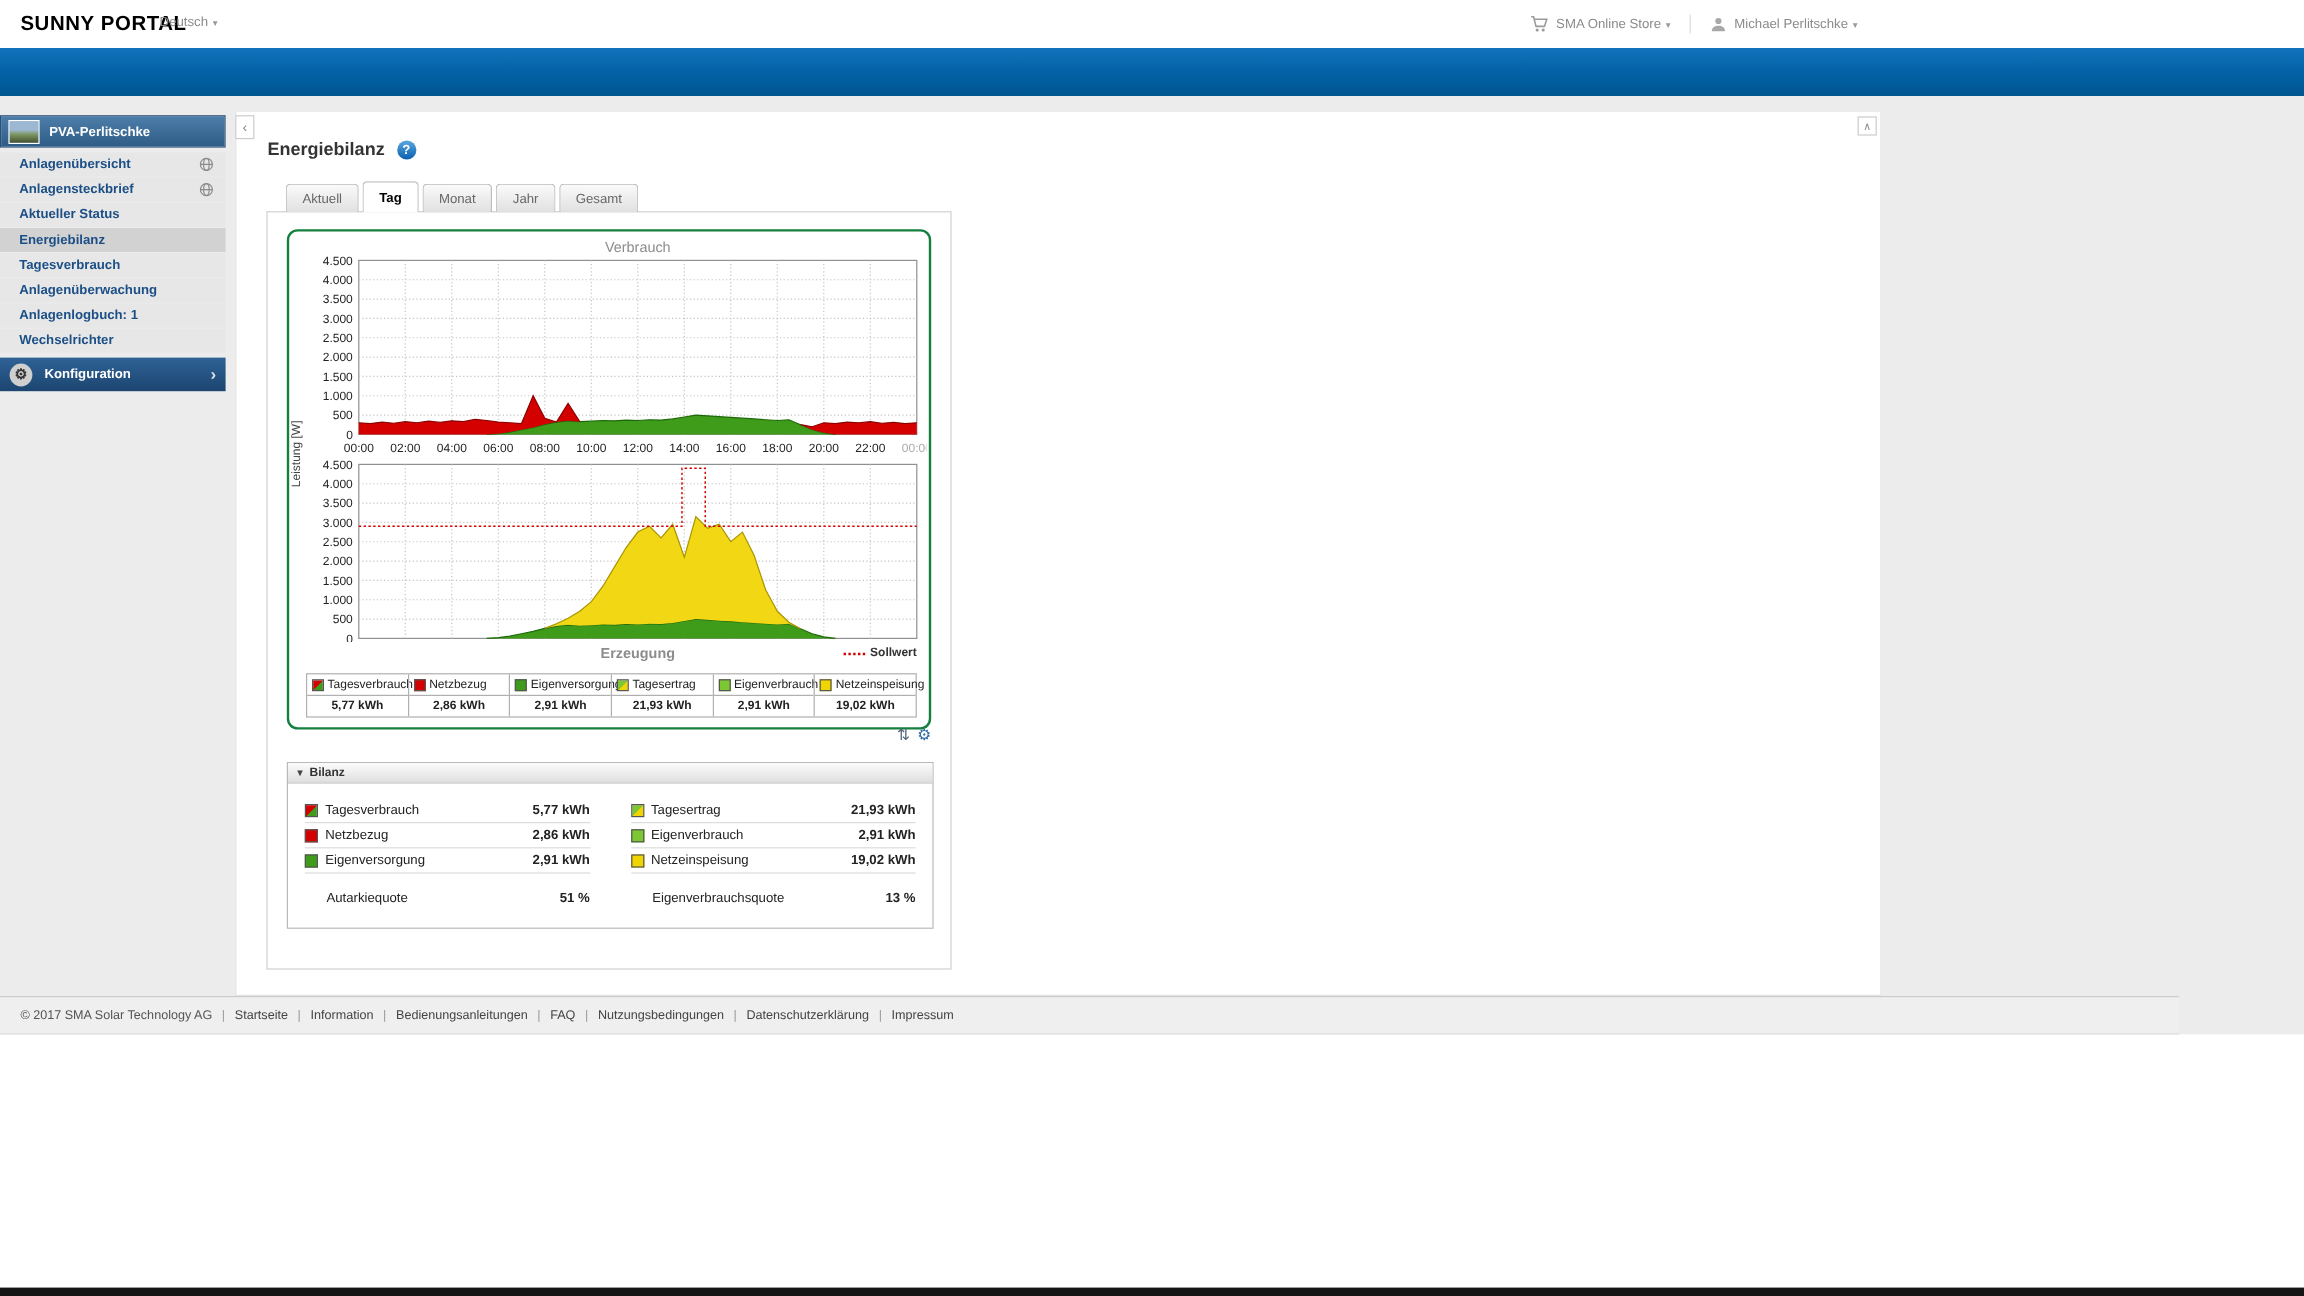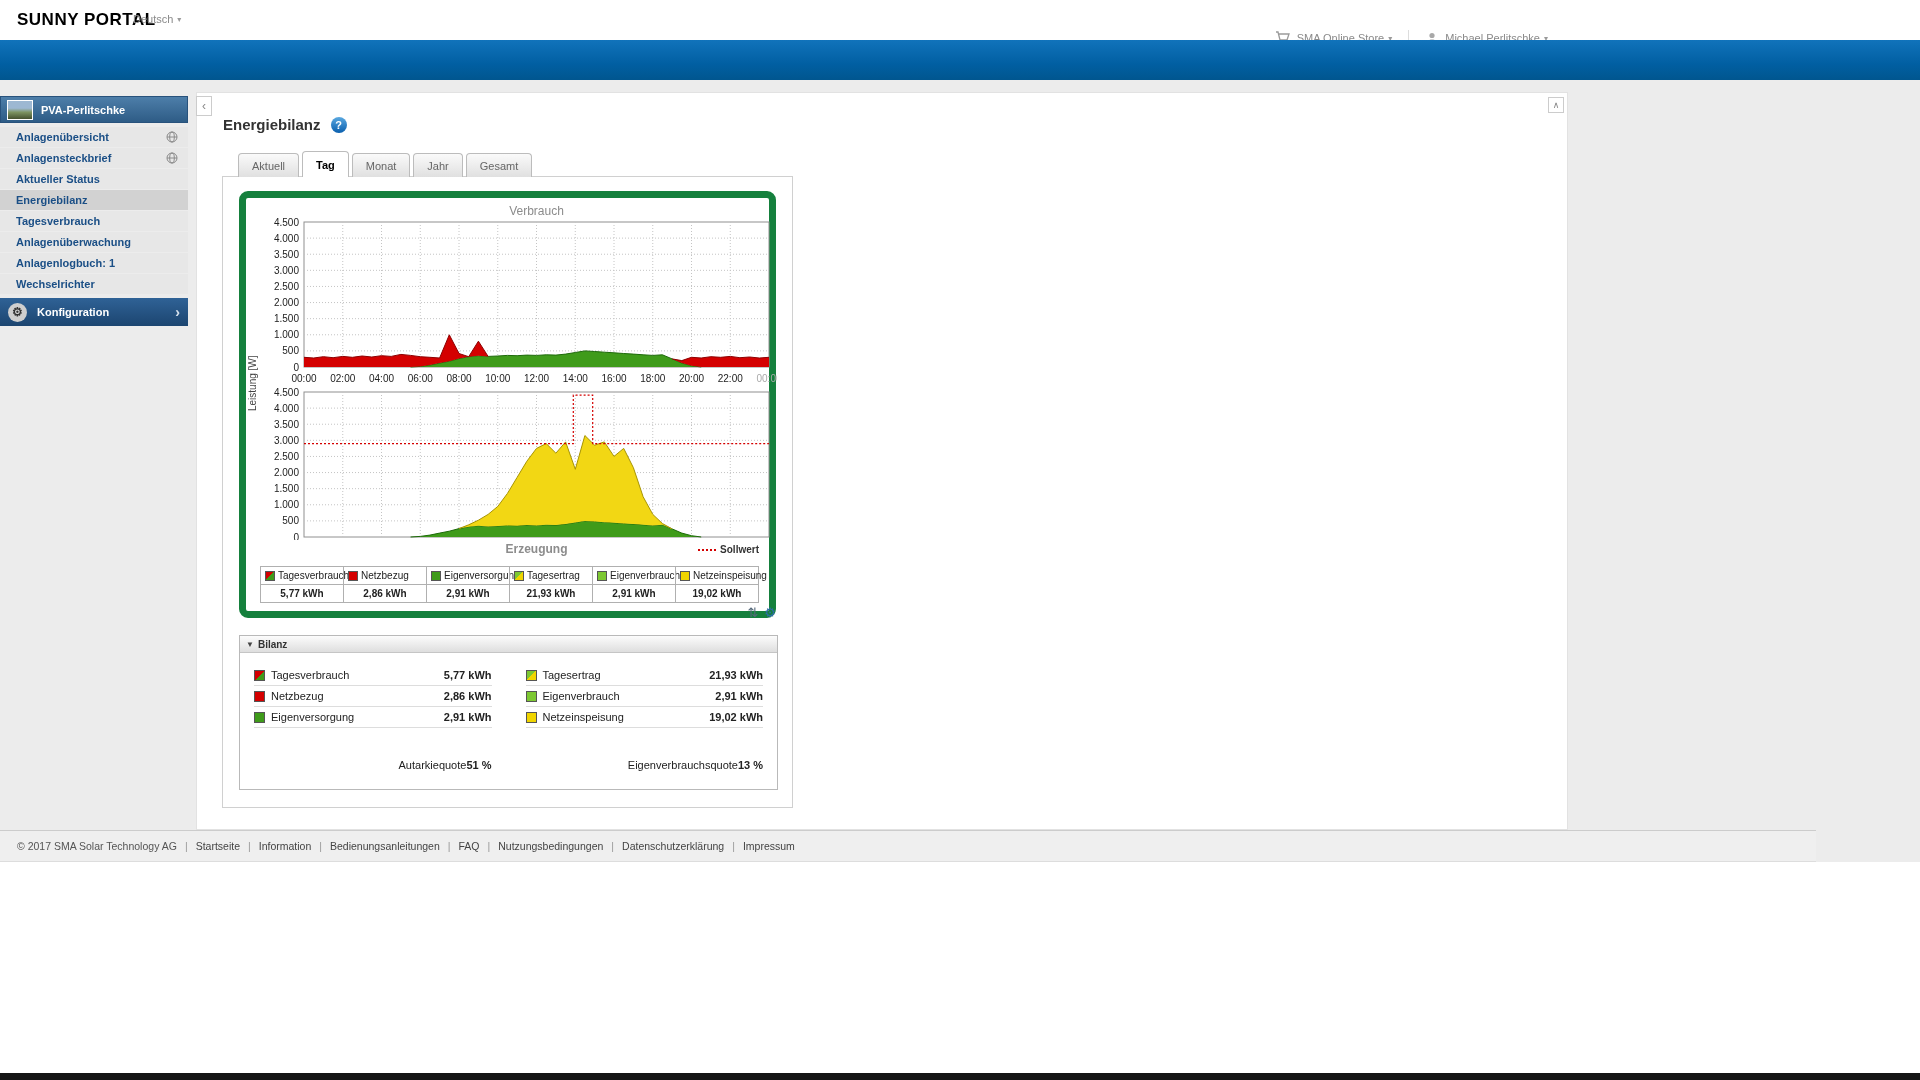--- a/index.html
+++ b/index.html
@@ -4,21 +4,21 @@
 <style>
   *{margin:0;padding:0;box-sizing:border-box;}
   html,body{width:1920px;height:1080px;}
   body{position:relative;overflow:hidden;background:#ececec;font-family:"Liberation Sans",sans-serif;color:#333;}
 
   
   .topbar{position:absolute;left:0;top:0;width:1920px;height:40px;background:#fff;}
   .brand{position:absolute;left:17px;top:10px;font-size:17px;font-weight:bold;color:#000;letter-spacing:.5px;}
   .lang{position:absolute;left:133px;top:13px;font-size:11px;color:#8a8a8a;cursor:pointer;display:flex;align-items:center;gap:4px;}
   .chev{font-size:8px;color:#9a9a9a;}
-  .topbar-right{position:absolute;right:372px;top:0;height:40px;display:flex;align-items:center;gap:6px;margin-top:18px;}
+  .topbar-right{position:absolute;right:372px;top:0;height:40px;display:flex;align-items:center;gap:6px;}
   .toplink{font-size:11px;color:#8a8a8a;cursor:pointer;display:flex;align-items:center;gap:4px;}
   .tdivider{width:1px;height:16px;background:#ddd;margin:0 10px;}
 
   
   .blueband{position:absolute;left:0;top:40px;width:1920px;height:40px;
     background:linear-gradient(180deg,#1173bb 0%,#015fa2 60%,#00568f 100%);}
 
   
   .main-area{position:absolute;left:196px;top:92px;width:1372px;height:738px;background:#fff;border:1px solid #e2e2e2;}
   .collapse-btn{position:absolute;left:196px;top:96px;width:16px;height:20px;background:#fff;border:1px solid #ccc;
@@ -51,21 +51,21 @@
 
   
   .tabs{position:absolute;left:238px;top:151px;display:flex;align-items:flex-end;gap:3px;z-index:5;}
   .tab{height:24px;line-height:24px;padding:0 13px;font-size:11px;color:#666;cursor:pointer;
     background:linear-gradient(#fafafa,#e0e0e0);border:1px solid #bcbcbc;border-bottom:none;border-radius:4px 4px 0 0;}
   .tab.active{height:26px;line-height:26px;background:#fff;color:#000;font-weight:bold;}
 
   
   .panel{position:absolute;left:222px;top:176px;width:571px;height:632px;background:#fff;border:1px solid #d0d0d0;}
 
-  .chart-box{position:absolute;left:16px;top:14px;width:537px;background:#fff;border:7px solid #15803d;border-radius:9px;
+  .chart-box{position:absolute;left:16px;top:14px;width:537px;background:#fff;border:2px solid #15803d;border-radius:9px;
     padding-bottom:8px;}
   .chart-title{width:465px;margin-left:58px;text-align:center;font-size:12px;color:#8c8c8c;margin-top:6px;}
   .chart-svg{display:block;}
   .chart-title2-row{position:relative;height:18px;margin-top:2px;font-weight:bold;}
   .chart-title2-row .chart-title{margin-top:0;}
   .sollwert-legend{position:absolute;right:10px;top:2px;font-size:10px;color:#333;display:flex;align-items:center;gap:4px;}
   .dash-swatch{display:inline-block;width:18px;border-top:2px dotted #d40000;}
   .y-axis-label{position:absolute;left:1px;top:110px;height:150px;writing-mode:vertical-rl;transform:rotate(180deg);
     font-size:10px;color:#444;text-align:center;}
 
@@ -97,21 +97,21 @@
   .bilanz{position:absolute;left:16px;top:458px;width:539px;background:#fff;border:1px solid #b9b9b9;}
   .bilanz-header{height:17px;background:linear-gradient(#fcfcfc,#dedede);border-bottom:1px solid #c5c5c5;
     font-size:10px;font-weight:bold;color:#333;display:flex;align-items:center;gap:4px;padding:0 6px;cursor:pointer;}
   .tri{font-size:8px;color:#444;}
   .bilanz-body{display:flex;gap:34px;padding:12px 14px 14px 14px;}
   .bilanz-col{flex:1;}
   .brow{display:flex;align-items:center;height:21px;border-bottom:1px solid #ddd;font-size:11px;color:#222;}
   .brow .sw{width:11px;height:11px;margin-right:6px;}
   .brow .blabel{flex:1;}
   .brow .bval{font-weight:bold;}
-  .brow.quote{border-bottom:none;margin-top:26px;padding-left:18px;text-align:right;}
+  .brow.quote{border-bottom:none;margin-top:10px;padding-left:18px;}
 
   
   .footer{position:absolute;left:0;top:830px;width:1816px;height:32px;background:#efefef;border-top:1px solid #ccc;
     border-bottom:1px solid #ddd;font-size:10.5px;color:#555;padding:9px 0 0 17px;}
   .footer .flink{color:#444;cursor:pointer;}
   .fsep{color:#999;margin:0 8px;}
   .bottom-white{position:absolute;left:0;top:862px;width:1920px;height:211px;background:#fff;}
   .blackbar{position:absolute;left:0;top:1073px;width:1920px;height:7px;background:#151515;}
 </style>
 </head>

